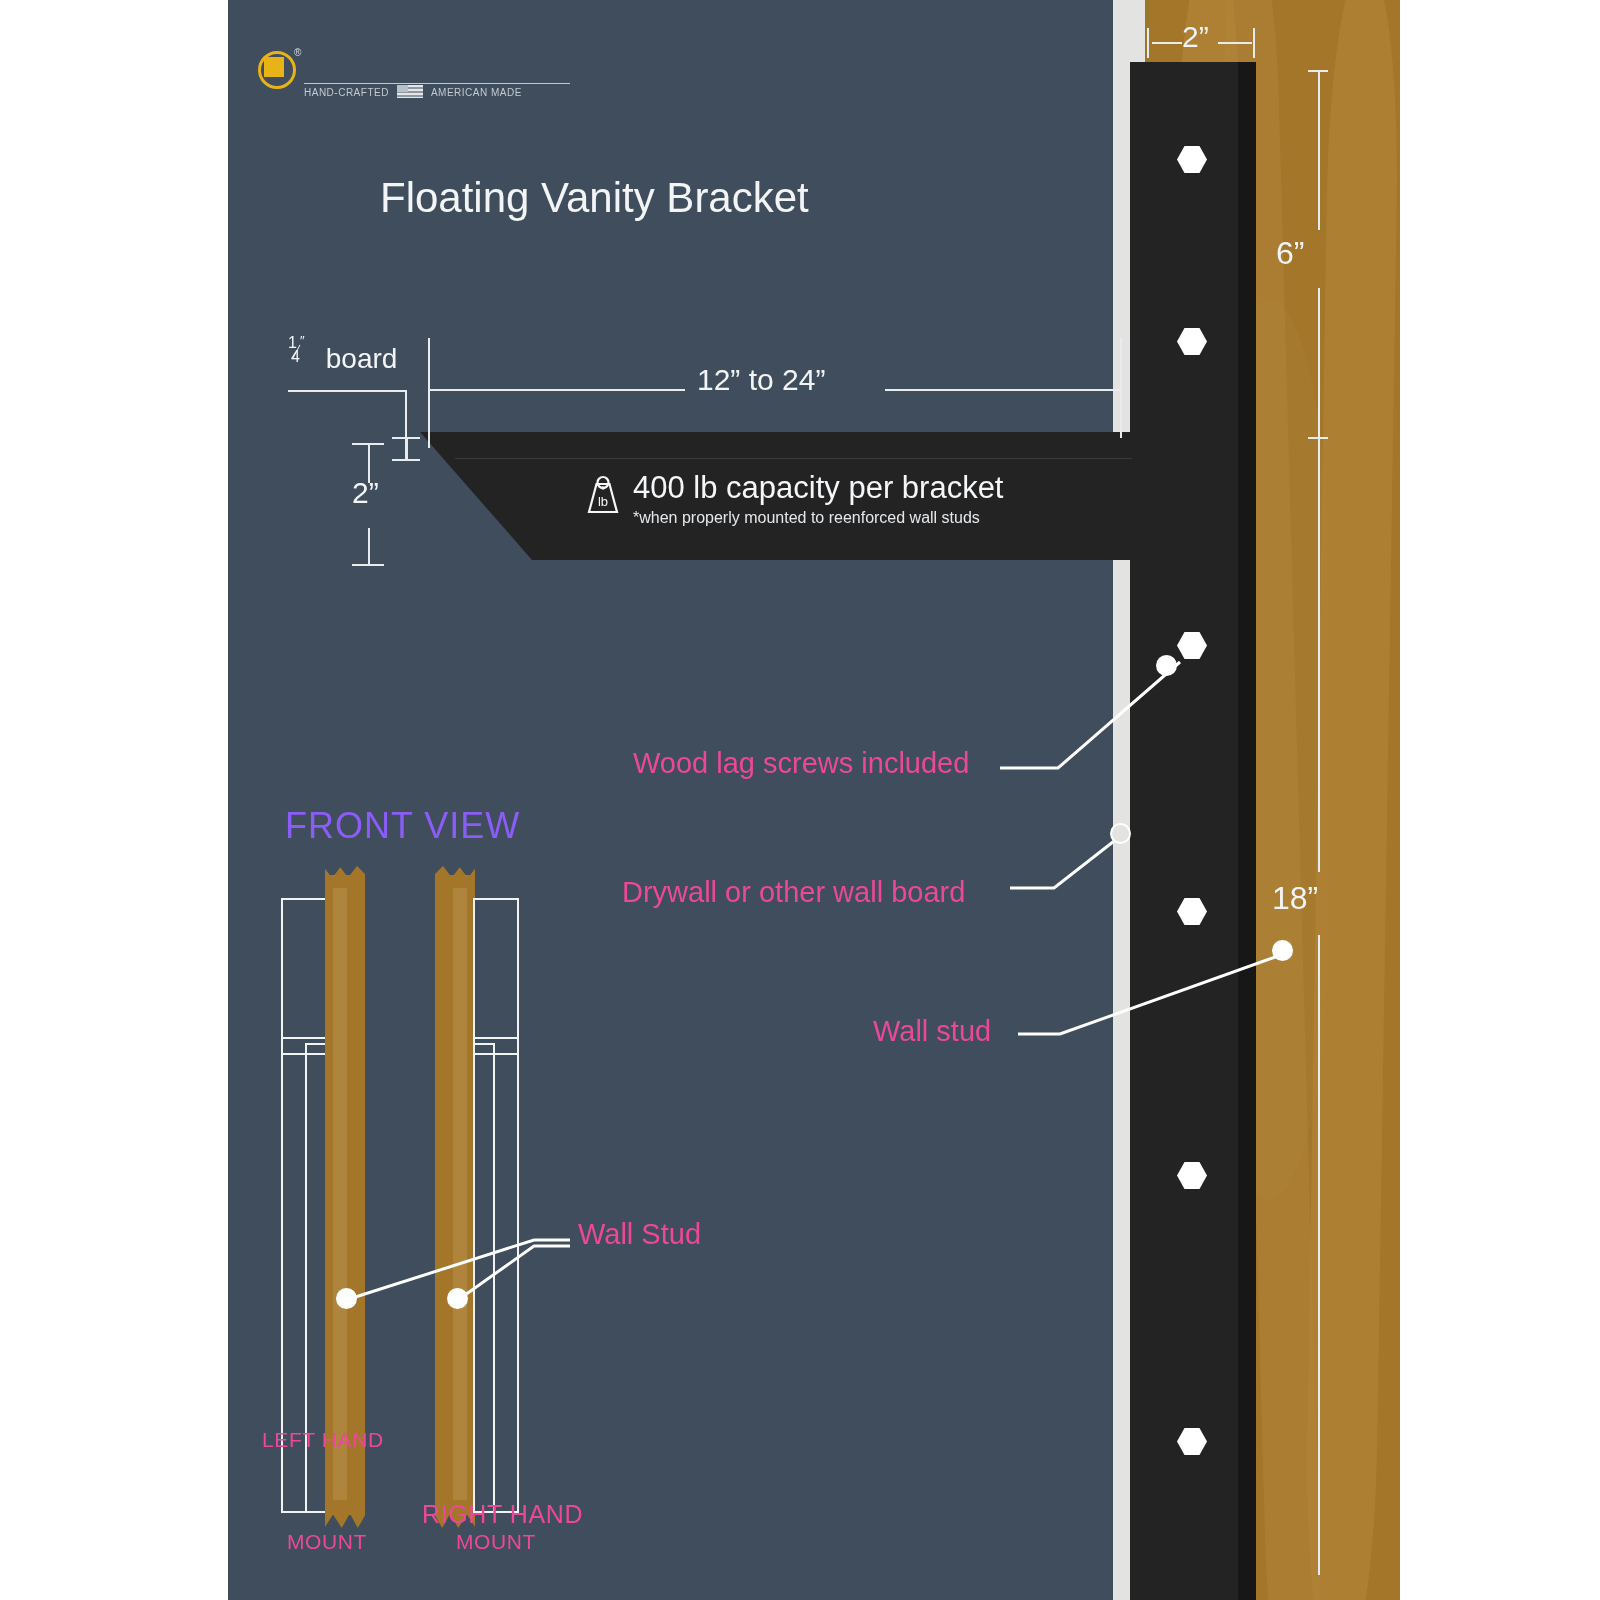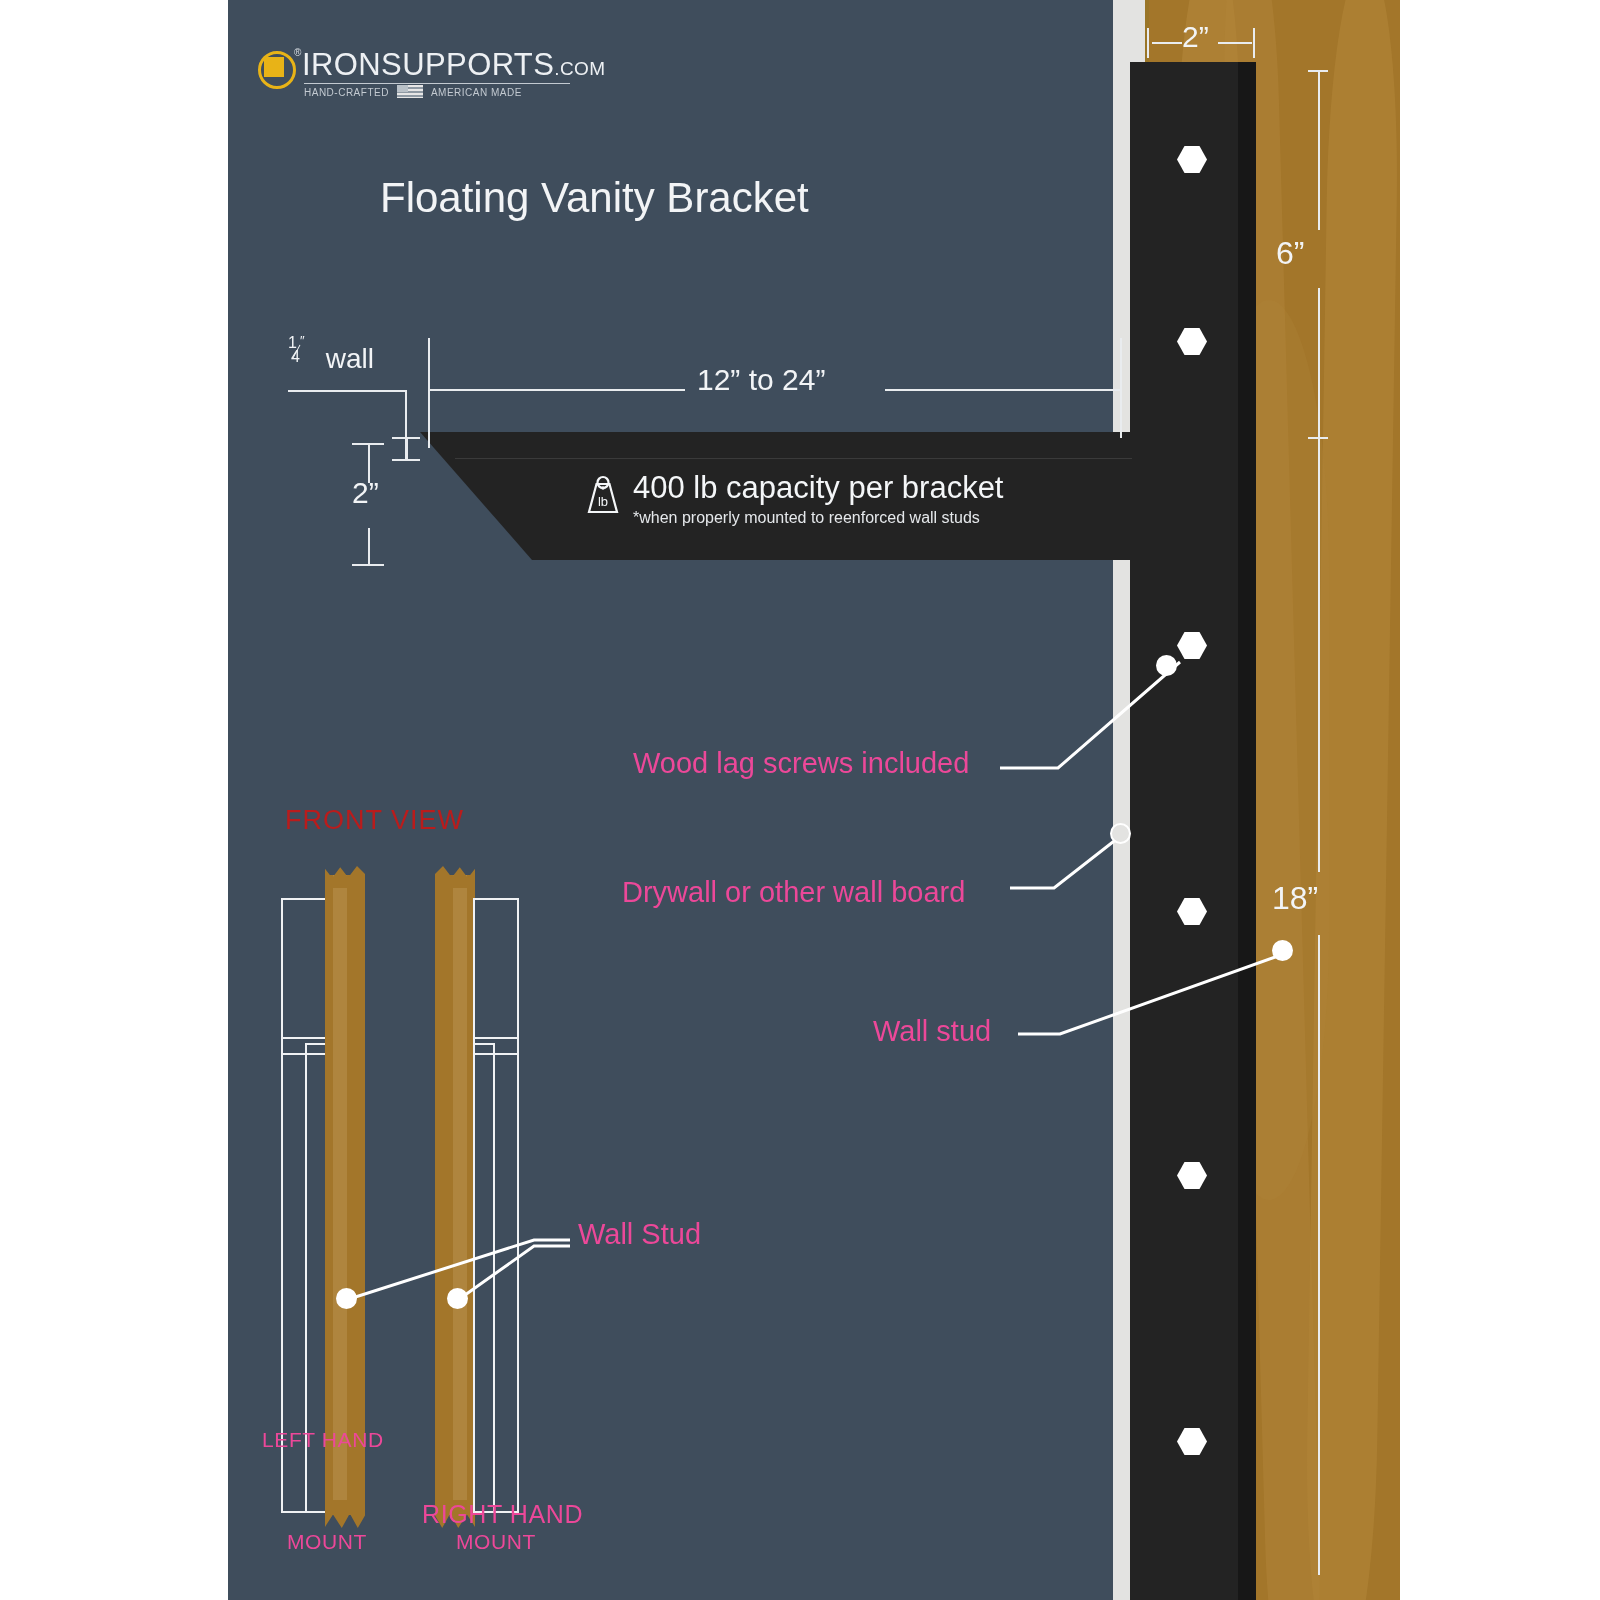--- a/index.html
+++ b/index.html
@@ -143,21 +143,21 @@
   }
 
   
   .title {
     position: absolute; left: 380px; top: 168px; width: 600px;
     font-size: 42px; line-height: 1.42; color: #f2f4f6;
     font-weight: 300;
   }
   .front-view-title {
     position: absolute; left: 285px; top: 805px;
-    font-size: 27px; color: #b91c1c; letter-spacing: 1px; font-weight: 300;
+    font-size: 36px; color: #8b5cf6; letter-spacing: 1px; font-weight: 300;
   }
 
   
   .lbl {
     position: absolute; color: #ec4899; font-weight: 400; white-space: nowrap;
   }
   .dim-txt { position: absolute; color: #f2f4f6; font-weight: 300; white-space: nowrap; }
 
   
   .hline { position: absolute; background: #e9ecef; height: 1.5px; }
@@ -247,37 +247,36 @@
   <div class="hex" style="left:1177px; top:146px;"></div>
   <div class="hex" style="left:1177px; top:328px;"></div>
   <div class="hex" style="left:1177px; top:632px;"></div>
   <div class="hex" style="left:1177px; top:898px;"></div>
   <div class="hex" style="left:1177px; top:1162px;"></div>
   <div class="hex" style="left:1177px; top:1428px;"></div>
 
   <div class="logo">
     <div class="logo-mark"></div>
     <div class="logo-reg">®</div>
-    <div class="logo-word"><span>IRON</span><span>SUPPORTS</span><span class="sm">.COM</span></div>
     <div class="logo-rule"></div>
     <div class="logo-tag"><span>HAND-CRAFTED</span><span class="flag"></span><span>AMERICAN MADE</span></div>
   </div>
 
   <div class="title">
     <div>Floating Vanity Bracket</div>
   </div>
 
   <div class="dim-txt" style="left:288px; top:340px; font-size:28px;">
     <span class="frac">
       <span class="num">1</span>
       <span class="bar"></span>
       <span class="den">4</span>
       <span class="pp">″</span>
     </span>
-    <span style="margin-left:14px;">wall</span>
+    <span style="margin-left:14px;">board</span>
   </div>
 
   <div class="hline" style="left:288px; top:390px; width:118px;"></div>
   <div class="vline" style="left:405px; top:390px; height:70px;"></div>
   <div class="hline" style="left:392px; top:459px; width:28px;"></div>
   <div class="hline" style="left:392px; top:437px; width:28px;"></div>
   <div class="vline" style="left:406px; top:437px; height:22px;"></div>
 
   <div class="vline" style="left:428px; top:338px; height:110px;"></div>
   <div class="vline" style="left:1120px; top:338px; height:100px;"></div>

